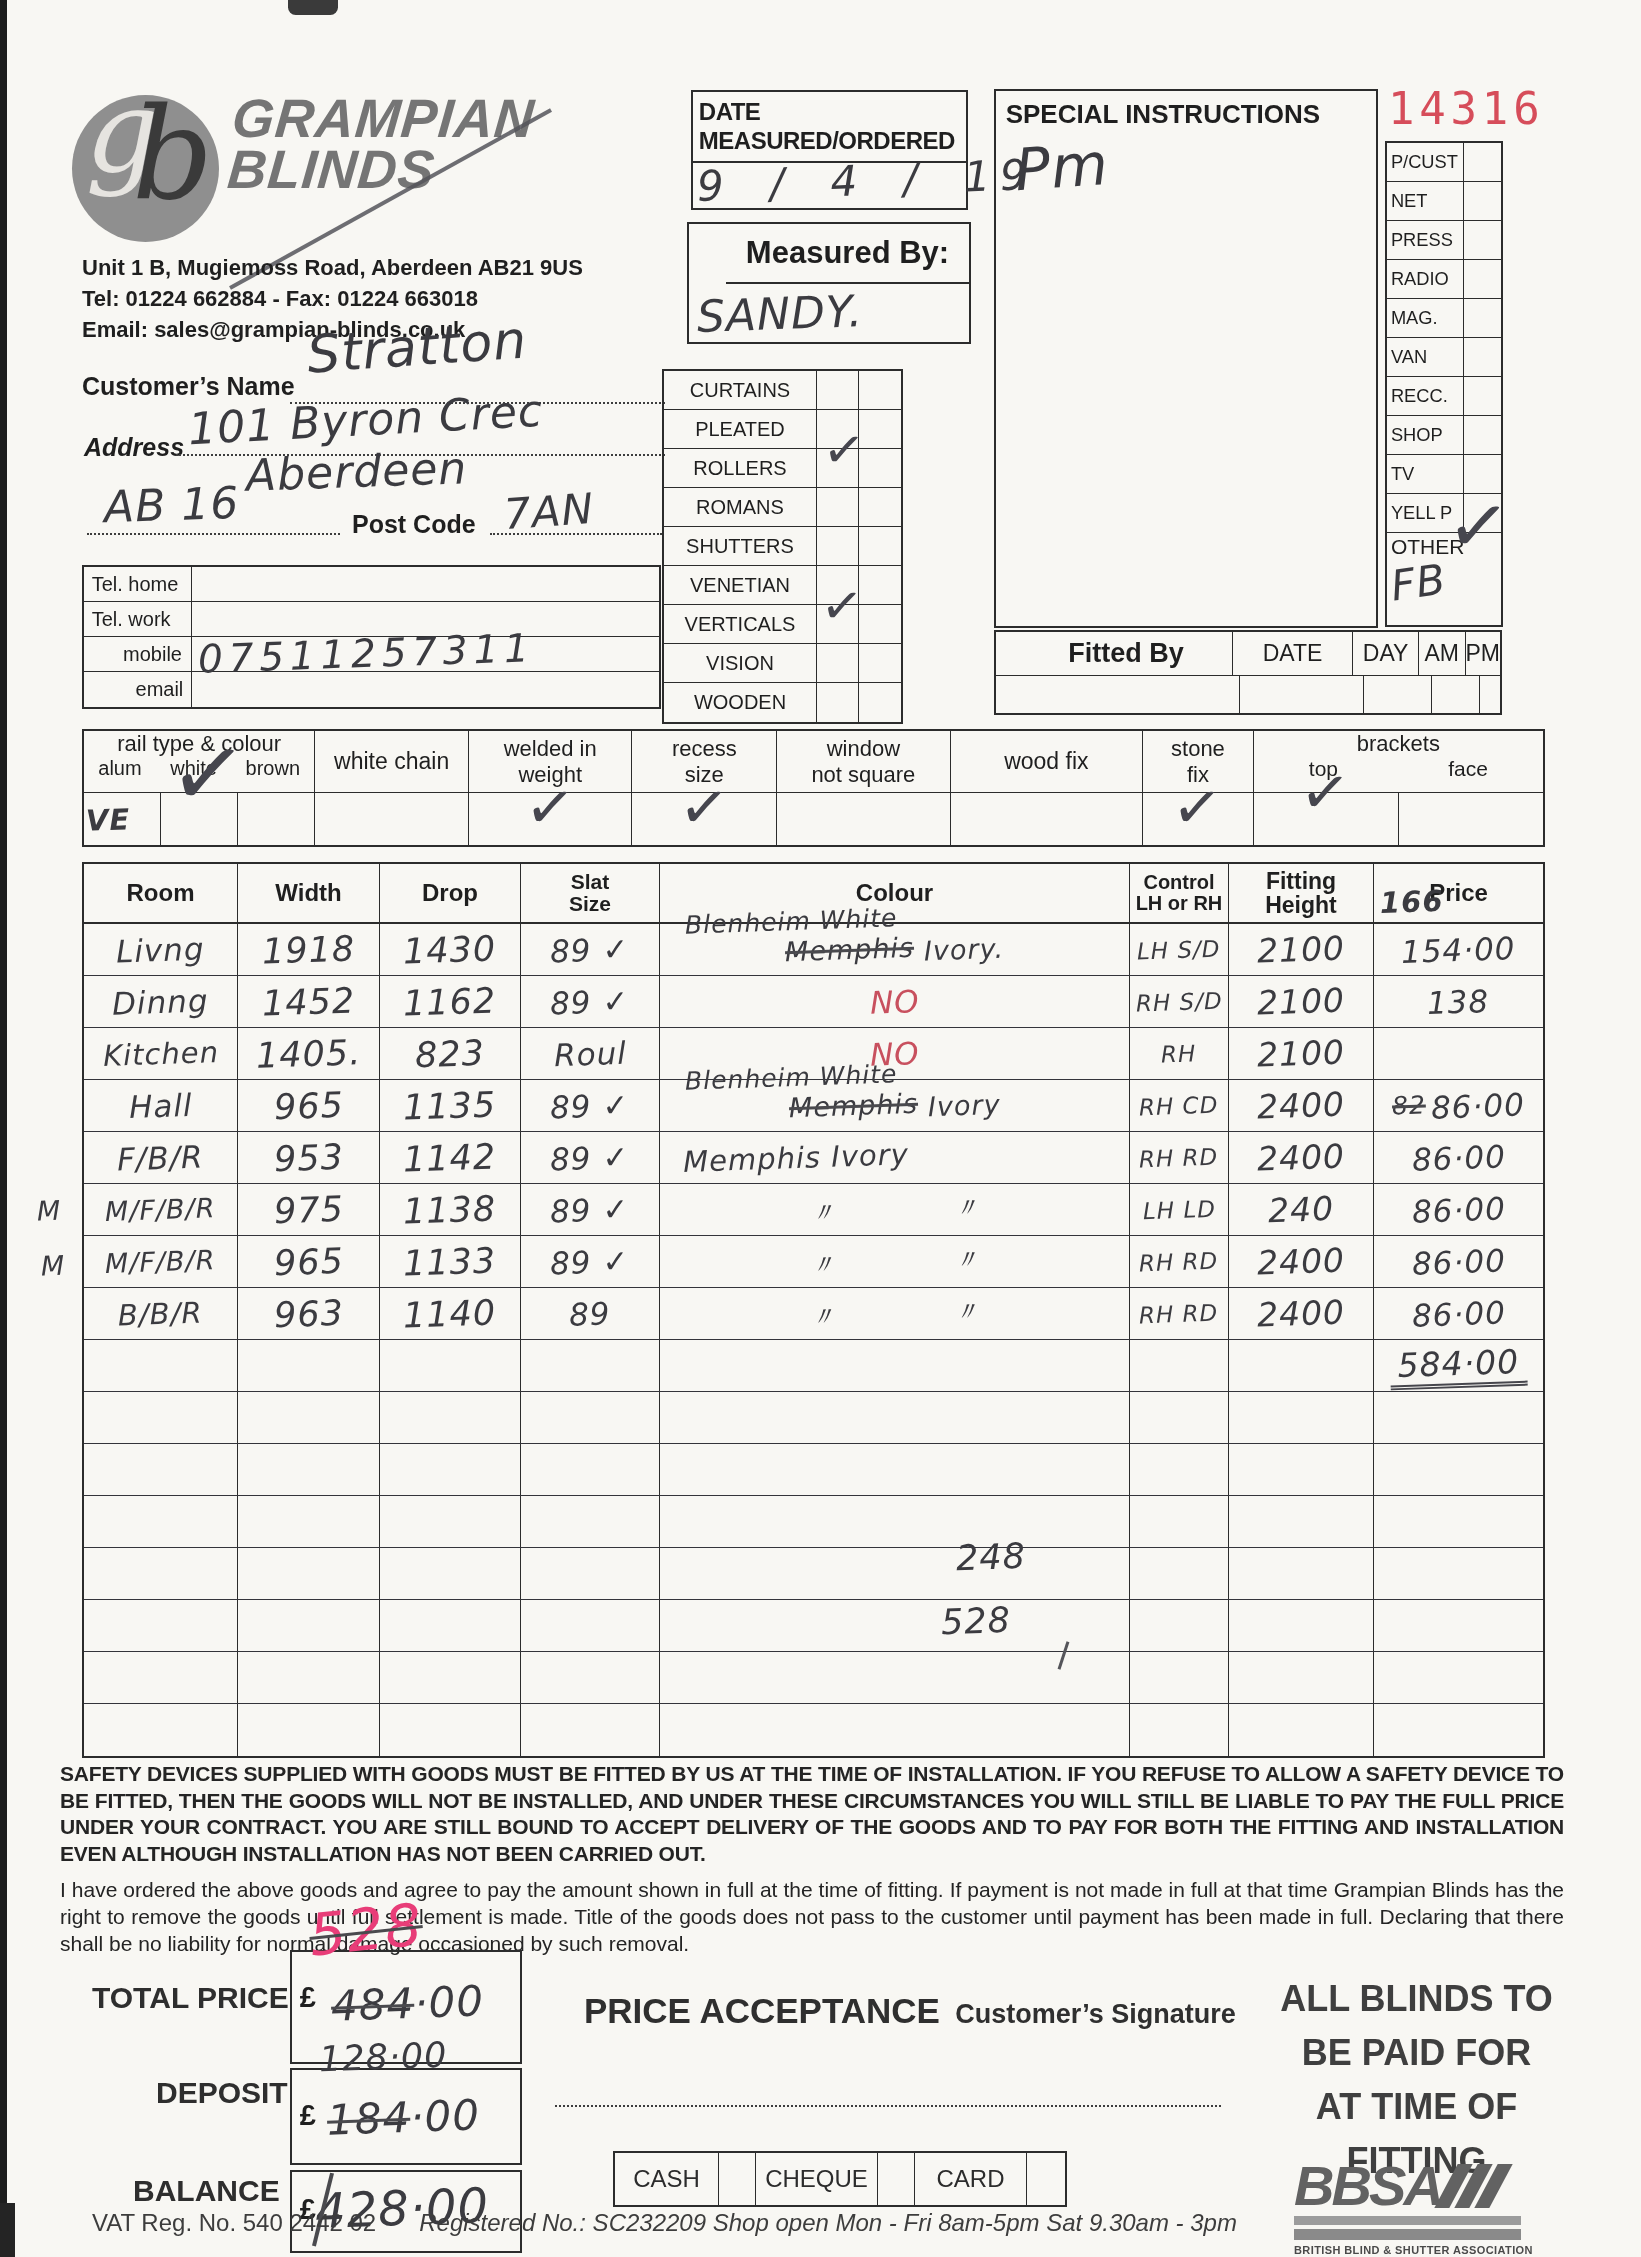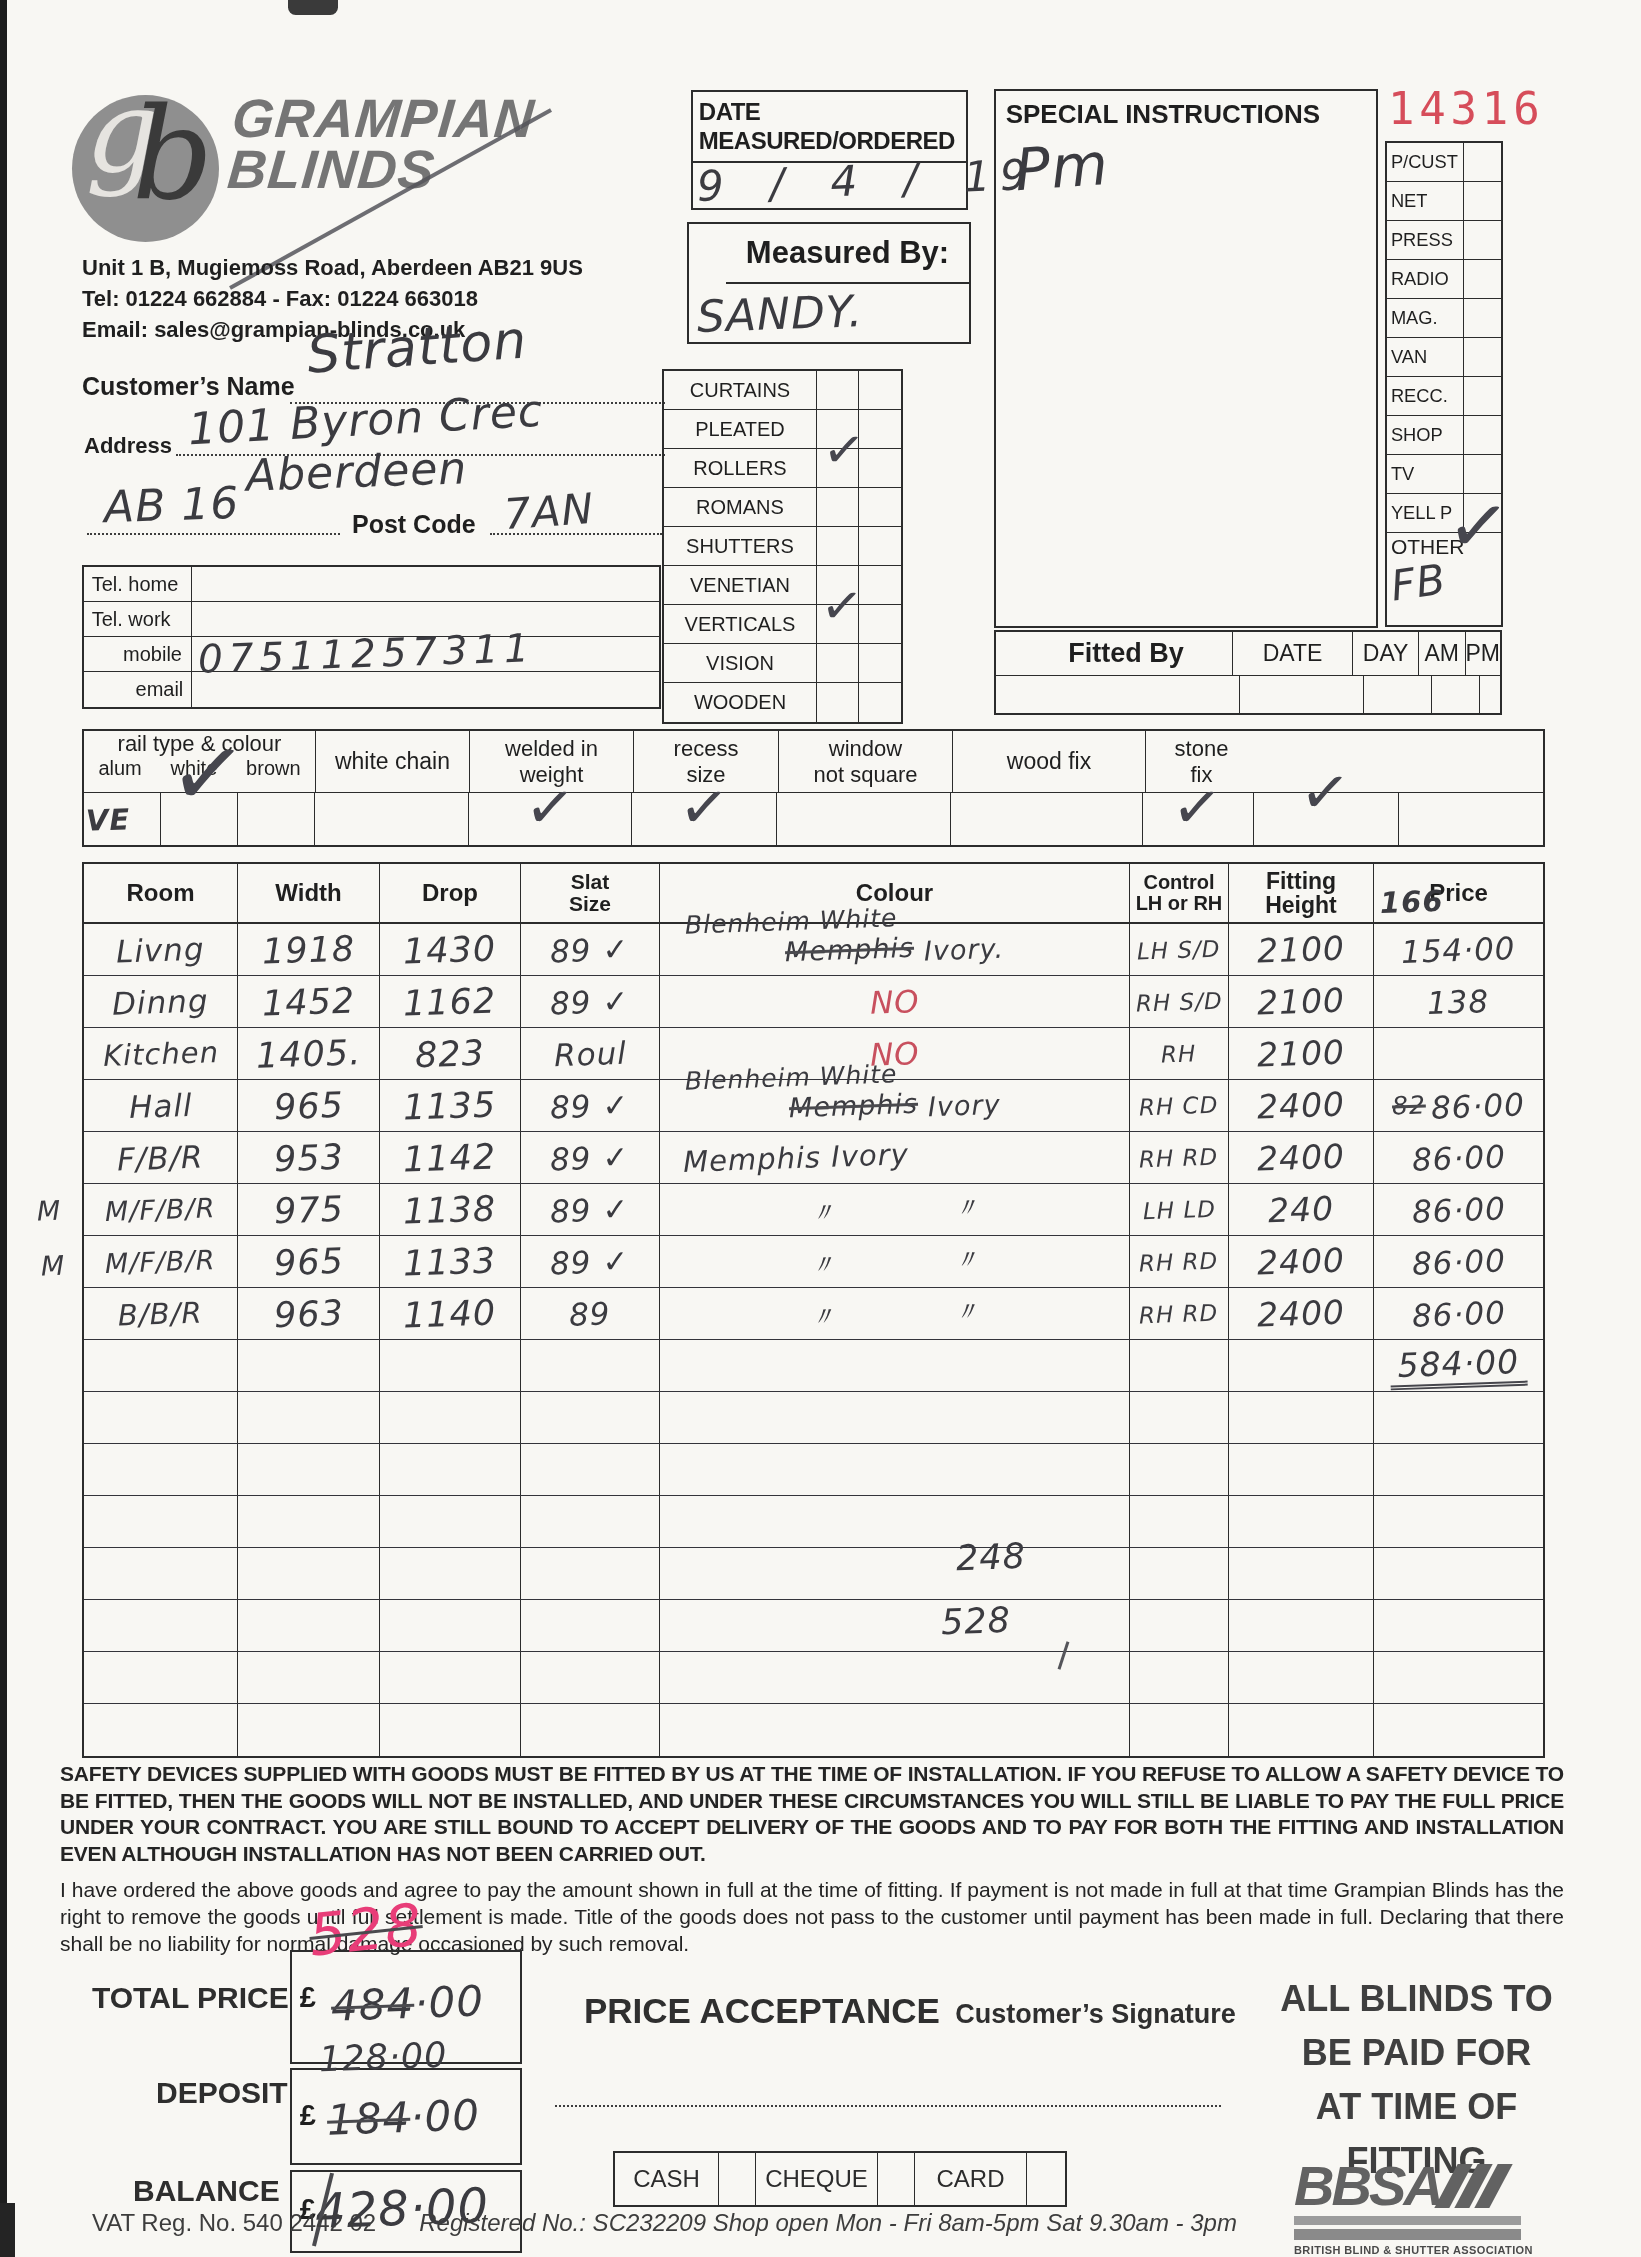--- a/index.html
+++ b/index.html
@@ -125,21 +125,21 @@
   <div class="abs" style="left:82px; top:253px; width:599px; font-size:22px; font-weight:bold; line-height:1.4;">
     <div>Unit 1 B, Mugiemoss Road, Aberdeen AB21 9US</div>
     <div>Tel: 01224 662884   -   Fax: 01224 663018</div>
     <div>Email: sales@grampian-blinds.co.uk</div>
   </div>
 
   <span class="abs b" style="left:82px; top:372px; font-size:25px;">Customer’s Name</span>
   <span class="abs hw s54" style="left:307px; top:317px; transform:rotate(-4deg);">Stratton</span>
   <div class="abs dotl" style="left:290px; top:402px; width:375px;"></div>
 
-  <span class="abs b" style="left:84px; top:433px; font-size:22px;">Address</span>
+  <span class="abs b" style="left:84px; top:433px; font-size:25px;font-style:italic;">Address</span>
   <span class="abs hw s46" style="left:188px; top:394px; transform:rotate(-3deg);">101 Byron Crec</span>
   <div class="abs dotl" style="left:176px; top:454px; width:489px;"></div>
   <span class="abs hw s46" style="left:246px; top:446px;">Aberdeen</span>
 
   <span class="abs hw s46" style="left:104px; top:479px;">AB 16</span>
   <div class="abs dotl" style="left:87px; top:533px; width:253px;"></div>
   <span class="abs b" style="left:352px; top:510px; font-size:25px;">Post Code</span>
   <span class="abs hw s44" style="left:504px; top:487px; transform:rotate(-4deg);">7AN</span>
   <div class="abs dotl" style="left:490px; top:533px; width:172px;"></div>
 
@@ -328,20 +328,27 @@
             <div>not square</div>
           </div>
         </div>
       <div class="cell rc6 ctr" style="font-size:23px;">wood fix</div>
       <div class="cell rc7 ctr two">
           <div>
             <div>stone</div>
             <div>fix</div>
           </div>
         </div>
+      <div class="cell rc8">
+        <div style="text-align:center; font-size:22px;">brackets</div>
+        <div style="display:flex; justify-content:space-around; font-size:21px;">
+          <span>top</span>
+          <span>face</span>
+        </div>
+      </div>
     </div>
     <div class="row crow">
       <div class="cell rc1" style="display:flex; padding:0;">
         <div style="flex:1; border-right:1.9px solid #2c2c2c; position:relative;">
           <span class="hw s30" style="position:absolute; left:1.9px; top:9.7px; font-weight:bold;">VE</span>
         </div>
         <div style="flex:1; border-right:1.9px solid #2c2c2c; position:relative;">
           <span class="hw tick" style="font-size:93px; position:absolute; left:7.7px; top:-56px;">✓</span>
         </div>
         <div style="flex:1;"></div>

